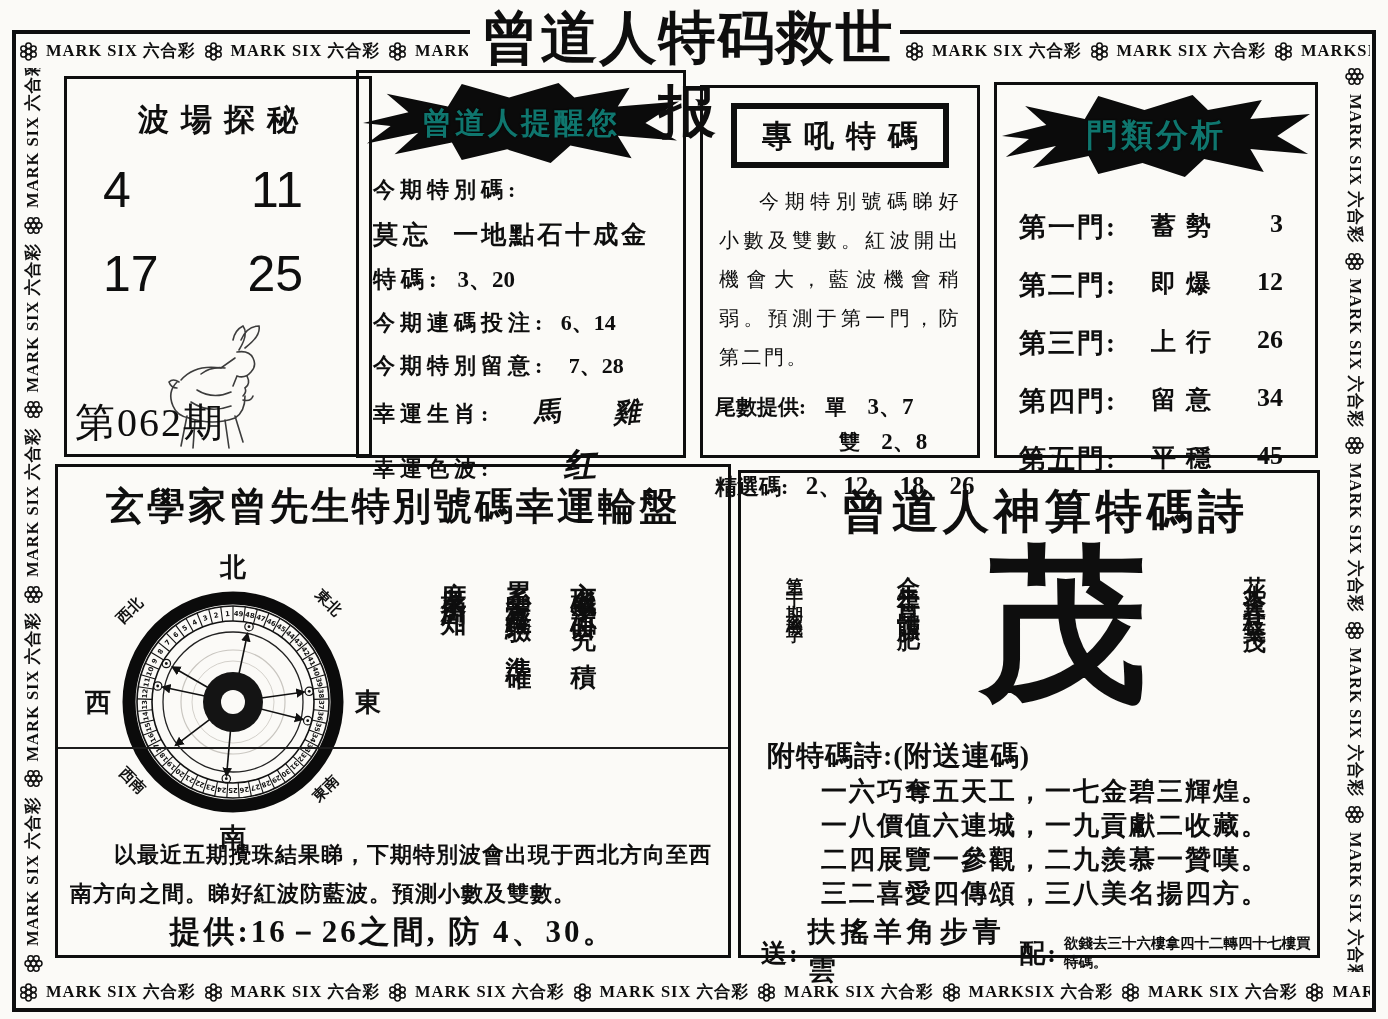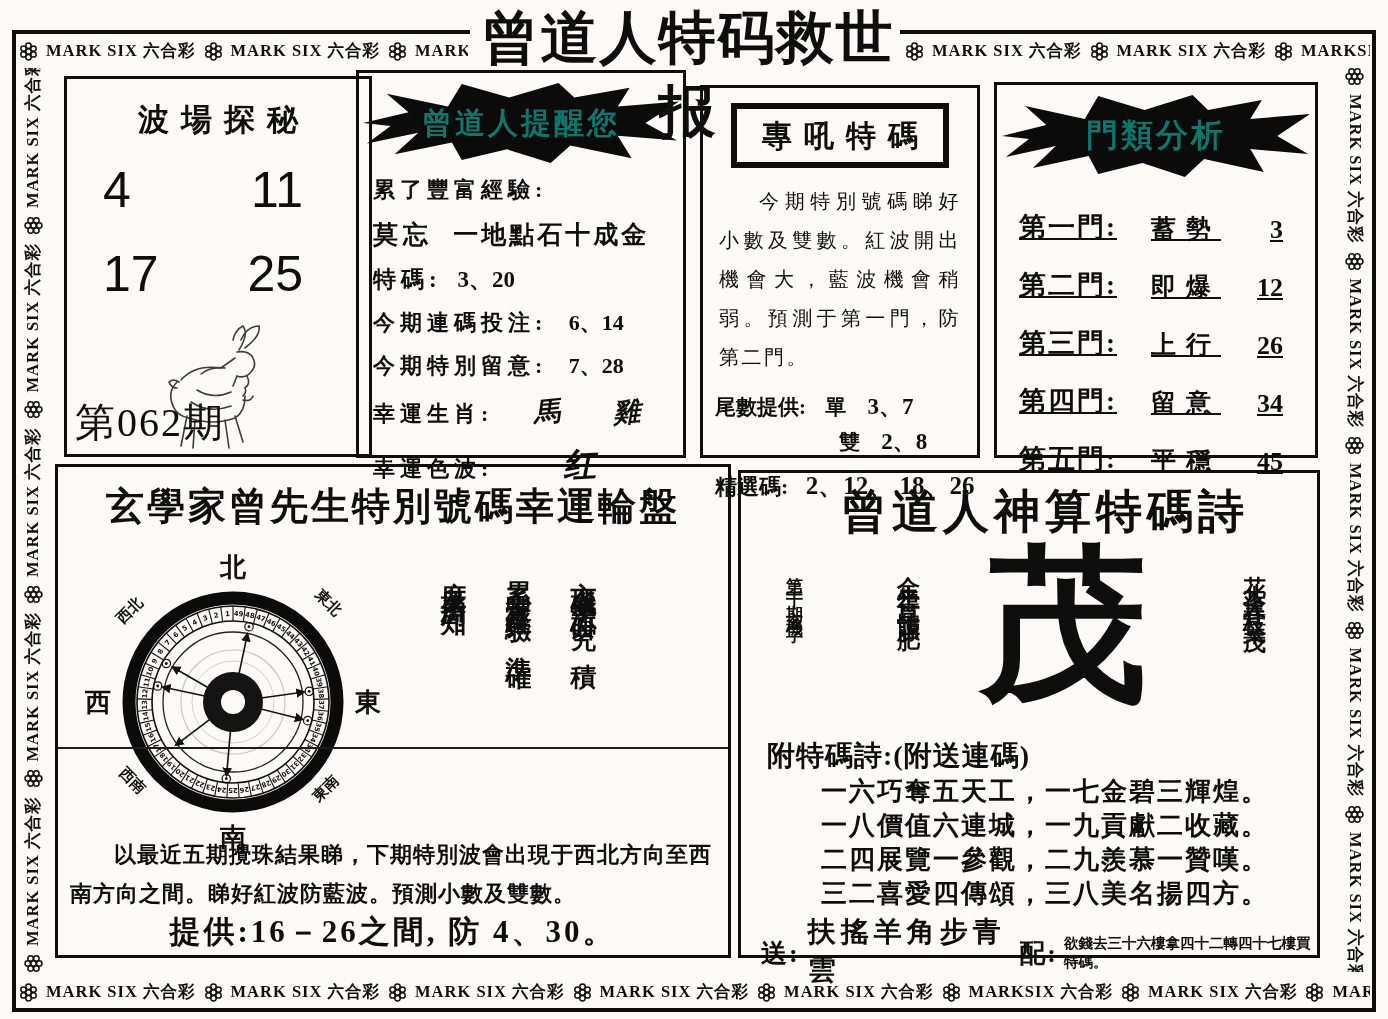--- a/index.html
+++ b/index.html
@@ -52,21 +52,21 @@
     font-size:30px; font-weight:700; letter-spacing:12px; text-indent:12px; padding:7px 0 5px; }
   .b3-para{ margin:14px 16px 0; font-size:20px; line-height:39px; letter-spacing:2.5px; text-align:justify; text-indent:2em; font-weight:500; }
   .b3-tails{ margin:14px 0 0 12px; font-size:21px; font-weight:700; }
   .b3-tails .num{ font-size:23px; font-weight:600; }
   .tail2{ margin:4px 0 0 124px; }
   .b3-select{ margin:12px 0 0 12px; font-size:22px; font-weight:700; }
   .b3-select .num{ font-size:25px; font-weight:700; }
 
   
   .b4-rows{ padding-top:8px; }
-  .b4-row{ display:flex; align-items:flex-end; margin:22px 22px 0;text-decoration:underline; }
+  .b4-row{ display:flex; align-items:flex-start; margin:22px 22px 0; }
   .b4-label{ font-size:27px; font-weight:700; letter-spacing:2px; }
   .b4-name{ font-size:25px; font-weight:700; margin-left:34px; letter-spacing:10px; }
   .b4-val{ margin-left:auto; padding-right:10px; font-size:26px; font-weight:600; }
 
   
   .b5-title{ text-align:center; margin-top:14px; font-size:38px; font-weight:700; letter-spacing:3px; }
   .wheel-svg{ position:absolute; left:20px; top:80px; z-index:1; }
   .midline{ position:absolute; left:0; right:0; top:280px; height:2px; background:#1c1c1c; z-index:2; }
   .b5-side{ position:absolute; left:348px; top:94px; height:300px; writing-mode:vertical-rl; text-orientation:upright; z-index:3; }
   .b5-side div{ font-size:26px; font-weight:600; letter-spacing:7px; margin-left:30px; }
@@ -257,32 +257,32 @@
   </div>
 
   <div class="box" style="left:356px;top:70px;width:330px;height:388px">
     <div class="burst-wrap" style="width:316px;height:84px">
       <svg viewBox="0 0 320 86" preserveAspectRatio="none">
           <use href="#burst"></use>
         </svg>
       <span class="burst-text" style="font-size:30px">曾道人提醒您</span>
     </div>
     <div class="b2-body">
-      <div class="b2-line" style="font-size:22px"><span class="lab">累了豐富經驗:</span></div>
+      <div class="b2-line" style="font-size:22px"><span class="lab">今期特別碼:</span></div>
       <div class="b2-line" style="font-size:25px">
         <span class="lab">莫忘</span>
         <span style="margin-left:14px;letter-spacing:3px">一地點石十成金</span>
       </div>
       <div class="b2-line" style="font-size:23px">
         <span class="lab">特碼:</span>
         <span style="margin-left:10px">3、20</span>
       </div>
       <div class="b2-line" style="font-size:22px">
         <span class="lab">今期連碼投注:</span>
-        <span style="margin-left:16px">6、14</span>
+        <span style="margin-left:8px">6、14</span>
       </div>
       <div class="b2-line" style="font-size:22px">
         <span class="lab">今期特別留意:</span>
         <span style="margin-left:16px">7、28</span>
       </div>
       <div class="b2-line" style="font-size:22px">
         <span class="lab">幸運生肖:</span>
         <span class="hand" style="font-size:27px;margin-left:34px;transform:rotate(-6deg);display:inline-block">馬</span>
         <span class="hand" style="font-size:27px;margin-left:48px;transform:rotate(-4deg);display:inline-block">雞</span>
       </div>

